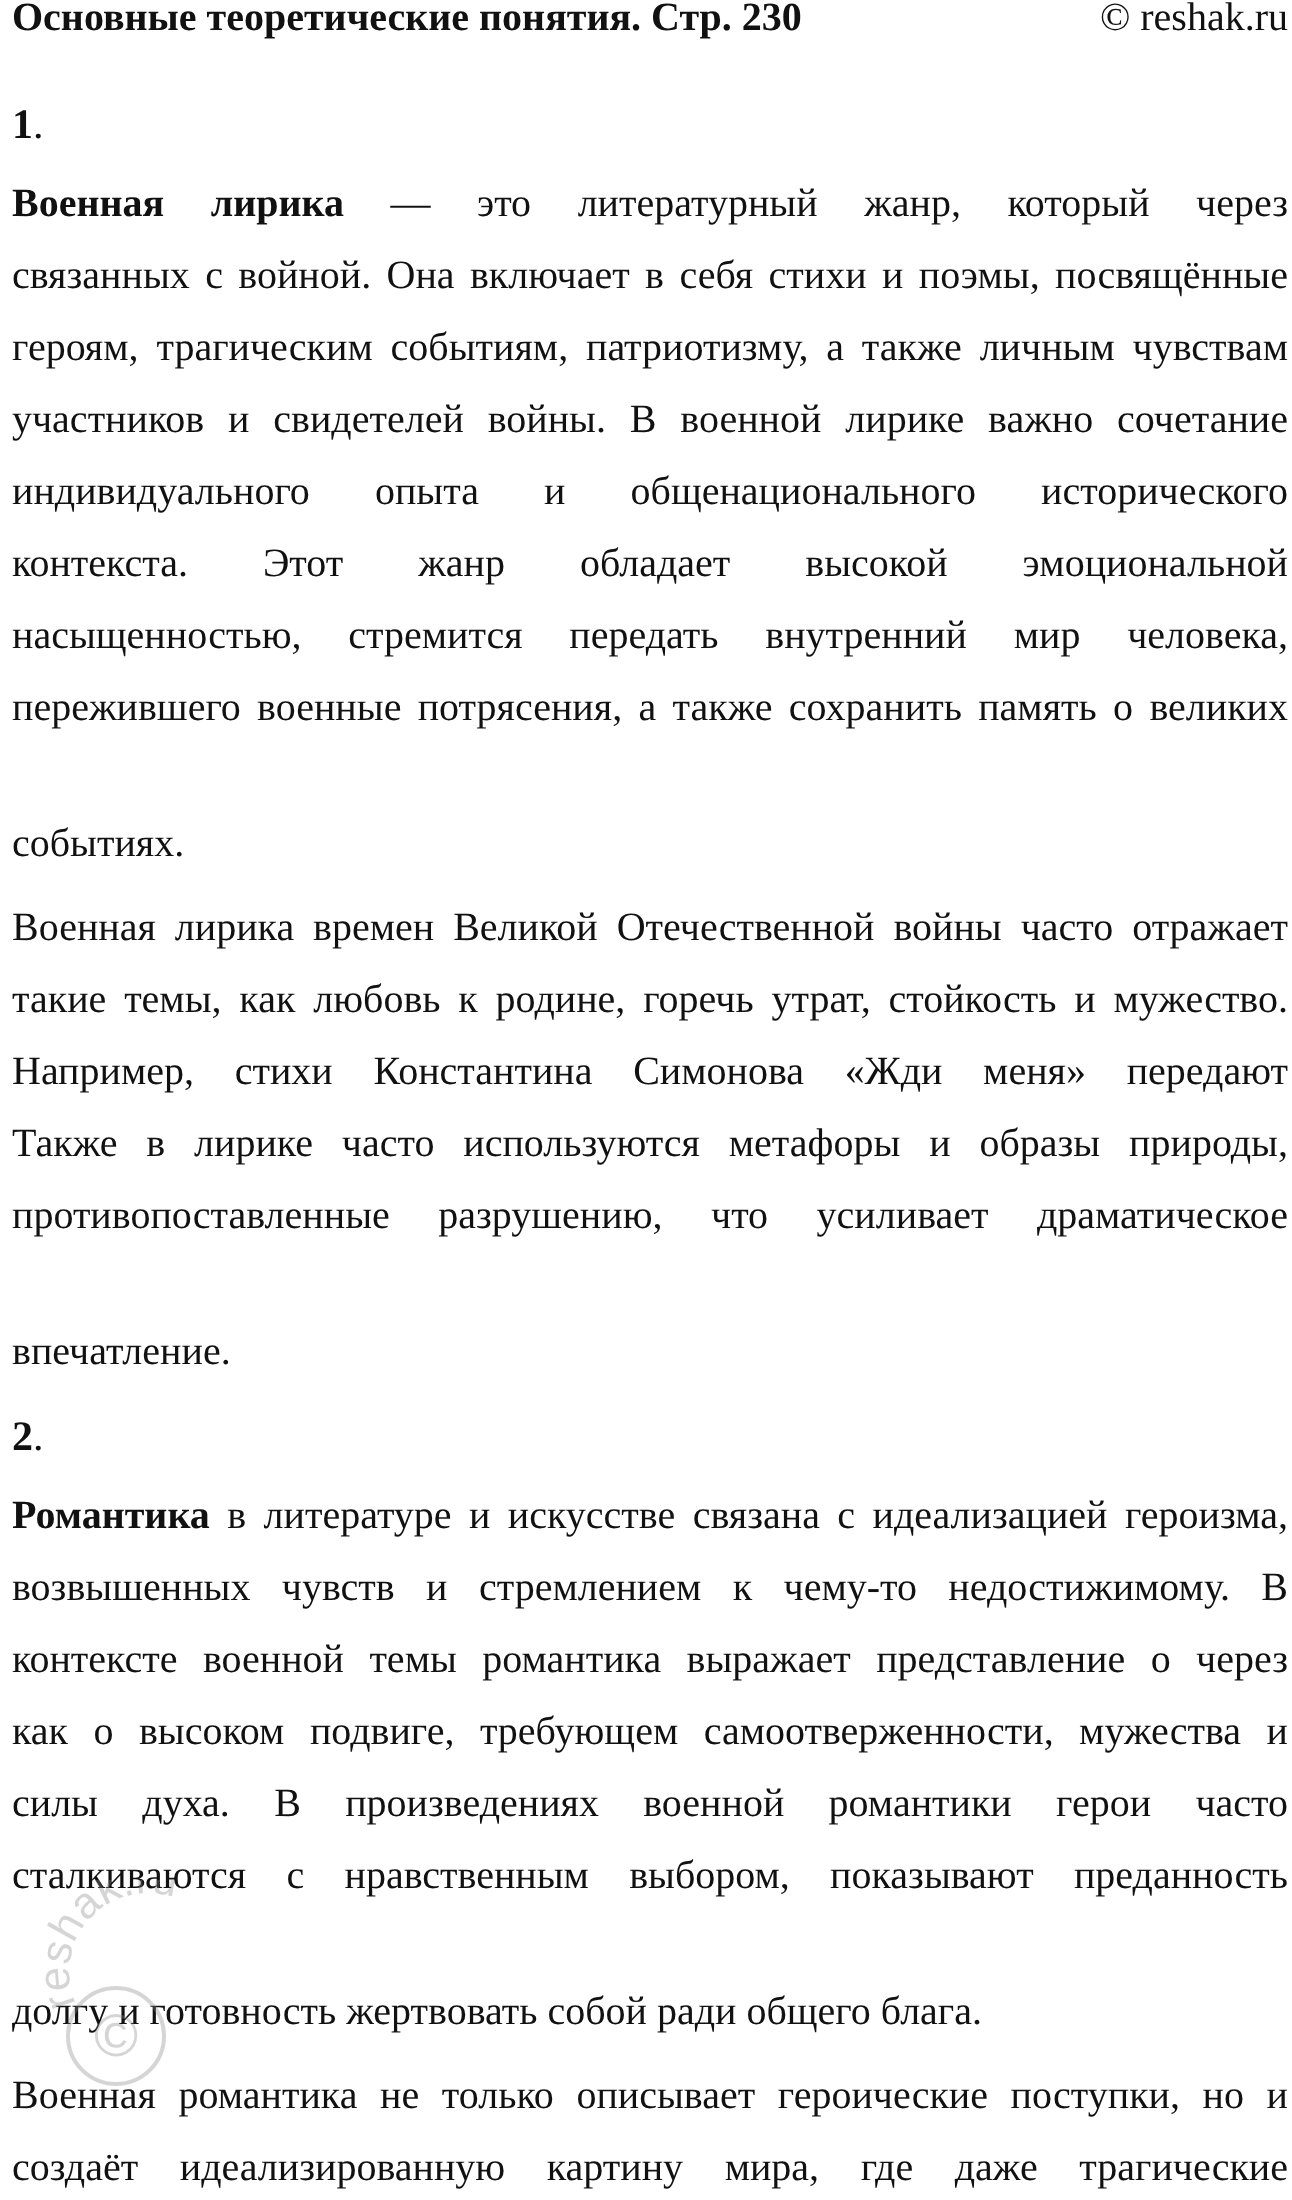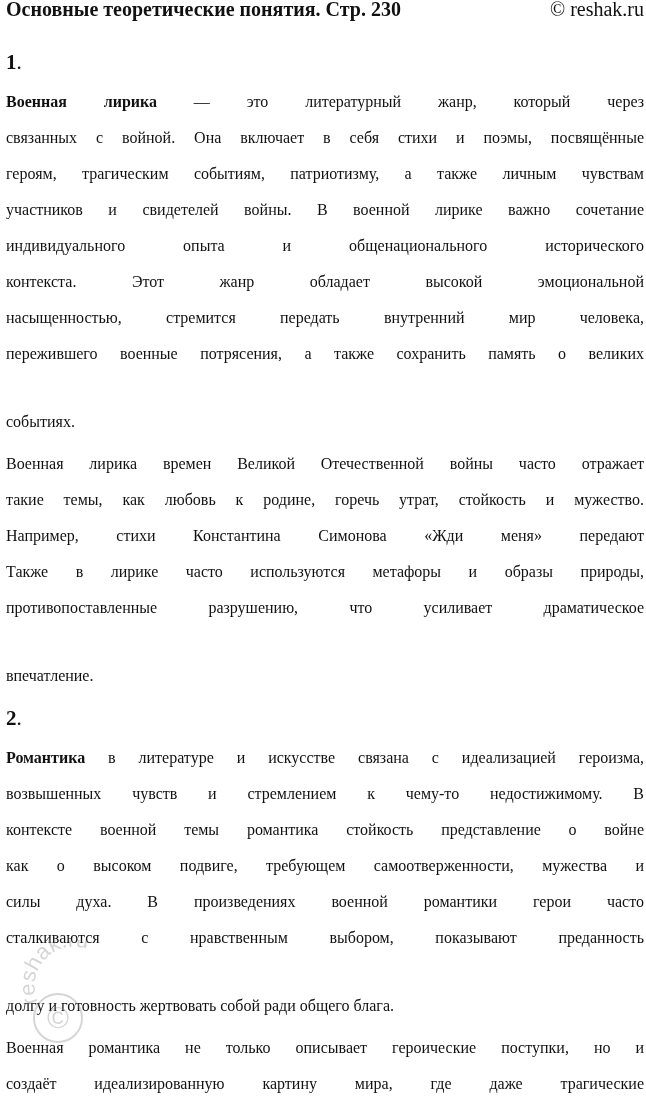--- a/index.html
+++ b/index.html
@@ -14,21 +14,21 @@
     font-size: 20px; line-height: 22px; height: 22px; margin-top: -2px;
   }
   .header .title { font-weight: bold; }
   .header .site { font-weight: normal; }
   .num { font-size: 21px; font-weight: bold; line-height: 36px; height: 36px; margin-top: 24px; }
   .num .dot { font-weight: normal; }
   .num.n2 { margin-top: 6px; }
   .para { margin-top: 4px; }
   .para + .para { margin-top: 6px; }
   .line {
-    font-size: 16px; line-height: 36px; height: 36px;
+    font-size: 20px; line-height: 36px; height: 36px;
     text-align: justify; text-align-last: justify; white-space: nowrap;
     overflow: hidden;
   }
   .line.wrap { white-space: normal; }
   .line.last { text-align-last: left; margin-top: 32px; }
   .line b { font-weight: bold; }
   .watermark {
     position: absolute; left: 18px; top: 940px; width: 110px; height: 110px;
     pointer-events: none; opacity: 0.35;
   }
@@ -64,21 +64,21 @@
     <div class="line wrap">Также в лирике часто используются метафоры и образы природы,</div>
     <div class="line wrap">противопоставленные разрушению, что усиливает драматическое</div>
     <div class="line last">впечатление.</div>
   </div>
 
   <div class="num n2"><span>2</span><span class="dot">.</span></div>
 
   <div class="para">
     <div class="line"><b>Романтика</b><span> в литературе и искусстве связана с идеализацией героизма,</span></div>
     <div class="line wrap">возвышенных чувств и стремлением к чему-то недостижимому. В</div>
-    <div class="line wrap">контексте военной темы романтика стойкость представление о войне</div>
+    <div class="line wrap">контексте военной темы романтика выражает представление о через</div>
     <div class="line wrap">как о высоком подвиге, требующем самоотверженности, мужества и</div>
     <div class="line wrap">силы духа. В произведениях военной романтики герои часто</div>
     <div class="line wrap">сталкиваются с нравственным выбором, показывают преданность</div>
     <div class="line last">долгу и готовность жертвовать собой ради общего блага.</div>
   </div>
 
   <div class="para">
     <div class="line wrap">Военная романтика не только описывает героические поступки, но и</div>
     <div class="line wrap">создаёт идеализированную картину мира, где даже трагические</div>
   </div>

